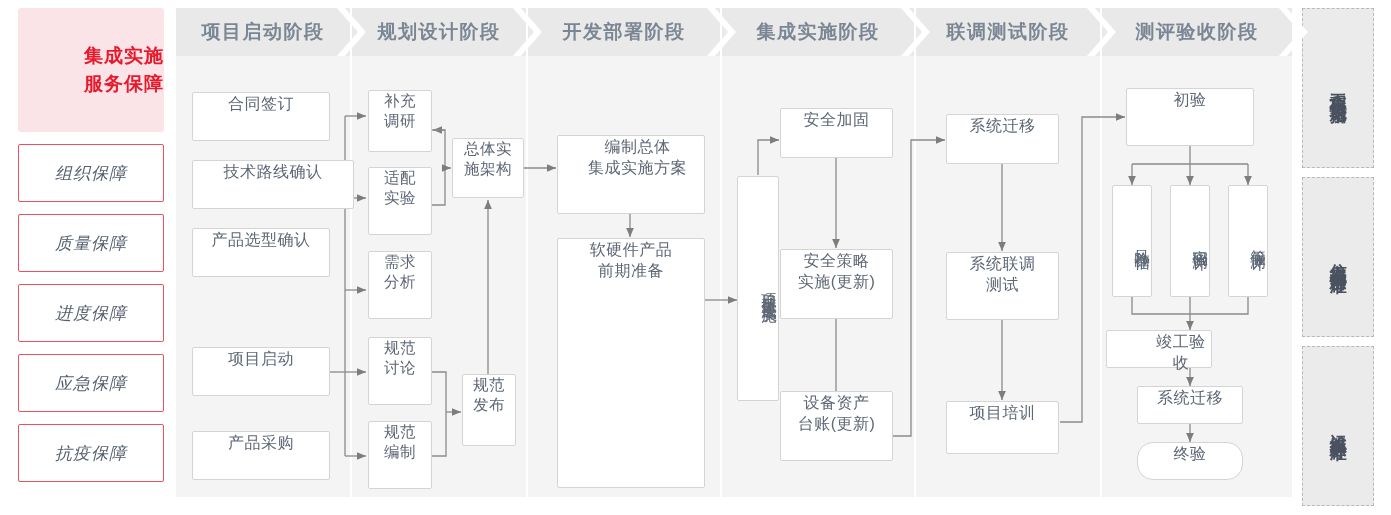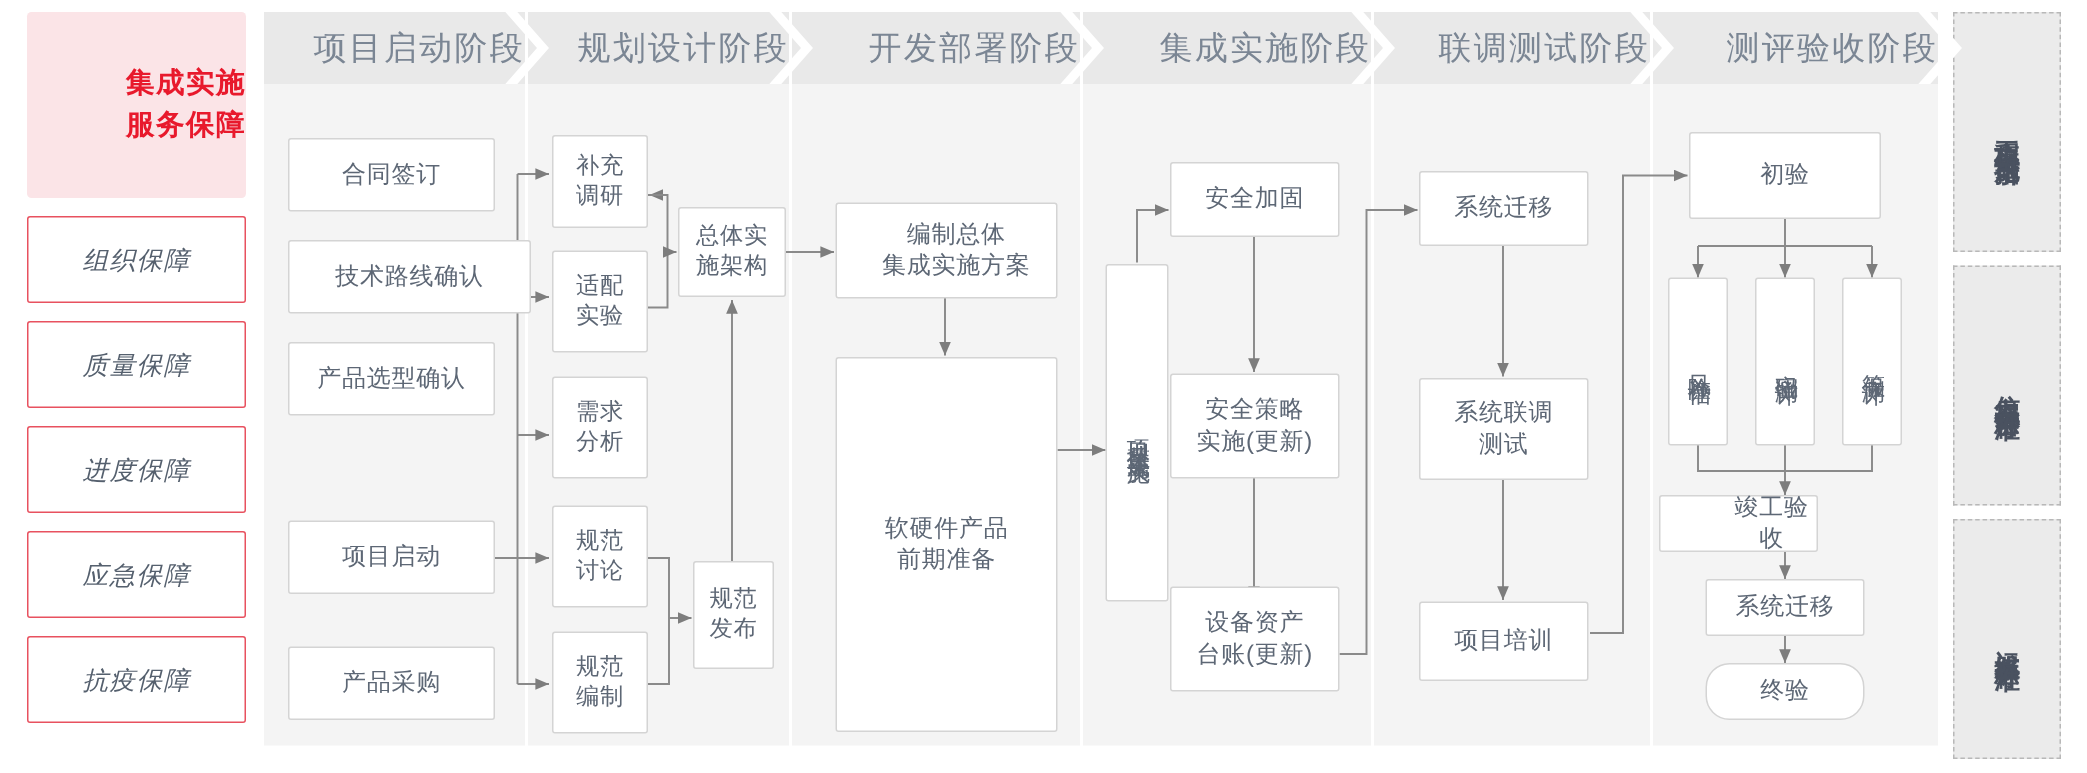--- a/index.html
+++ b/index.html
@@ -26,38 +26,38 @@
     margin-top:12px; height:58px; background:#ffffff;
     border:1.3px solid #e8515f; border-radius:2px;
     display:flex; align-items:center; justify-content:center;
     font-size:17px; color:#55606e; letter-spacing:1px;font-style:italic;
   }
 
   
   .phase { position:absolute; top:8px; }
   .phase-head {
     height:48px; background:#e9e9e9;
-    display:flex; align-items:center; justify-content:flex-end;
-    font-size:22px; font-weight:normal; color:#7b8694; letter-spacing:1.5px;
+    display:flex; align-items:center; justify-content:center;
+    font-size:19px; font-weight:bold; color:#7b8694; letter-spacing:1.5px;
     position:relative; z-index:2;
   }
   .phase-body { background:#f4f4f4; position:relative; }
 
   
   .notch {
     position:absolute; top:8px; width:26px; height:48px; z-index:3;
     pointer-events:none;
   }
   .notch svg { display:block; }
 
   
   .node {
     position:absolute; background:#ffffff; border:1px solid #d4d4d4;
     border-radius:2px;
-    display:flex; align-items:center; justify-content:center;
+    display:flex; justify-content:center;
     text-align:center; font-size:16px; color:#5d6775;
     line-height:1.32; letter-spacing:.5px; z-index:4;
   }
   .node.sm { font-size:15.5px; }
   .node.vert {
     writing-mode:vertical-rl; text-orientation:upright;
     letter-spacing:2px; line-height:1.15;
   }
 
   
@@ -268,21 +268,21 @@
   <div class="node sm" style="left:368px;top:421px;width:64px;height:68px;">
     <span>规范<br>编制</span>
     </div>
   <div class="node sm" style="left:452px;top:138px;width:72px;height:60px;">
     <span>总体实<br>施架构</span>
     </div>
   <div class="node sm" style="left:462px;top:374px;width:54px;height:72px;">
     <span>规范<br>发布</span>
     </div>
 
-  <div class="node" style="left:557px;top:135px;width:148px;height:64px;padding-left:13px;">
+  <div class="node" style="left:557px;top:135px;width:148px;height:79px;padding-left:13px;">
     <span>编制总体<br>集成实施方案</span>
     </div>
   <div class="node" style="left:557px;top:238px;width:148px;height:250px;">
     <span>软硬件产品<br>前期准备</span>
     </div>
 
   <div class="node vert" style="left:737px;top:176px;width:42px;height:225px;font-size:15.5px;">
     <span>项目整体集成实施</span>
     </div>
   <div class="node" style="left:780px;top:108px;width:113px;height:50px;">

